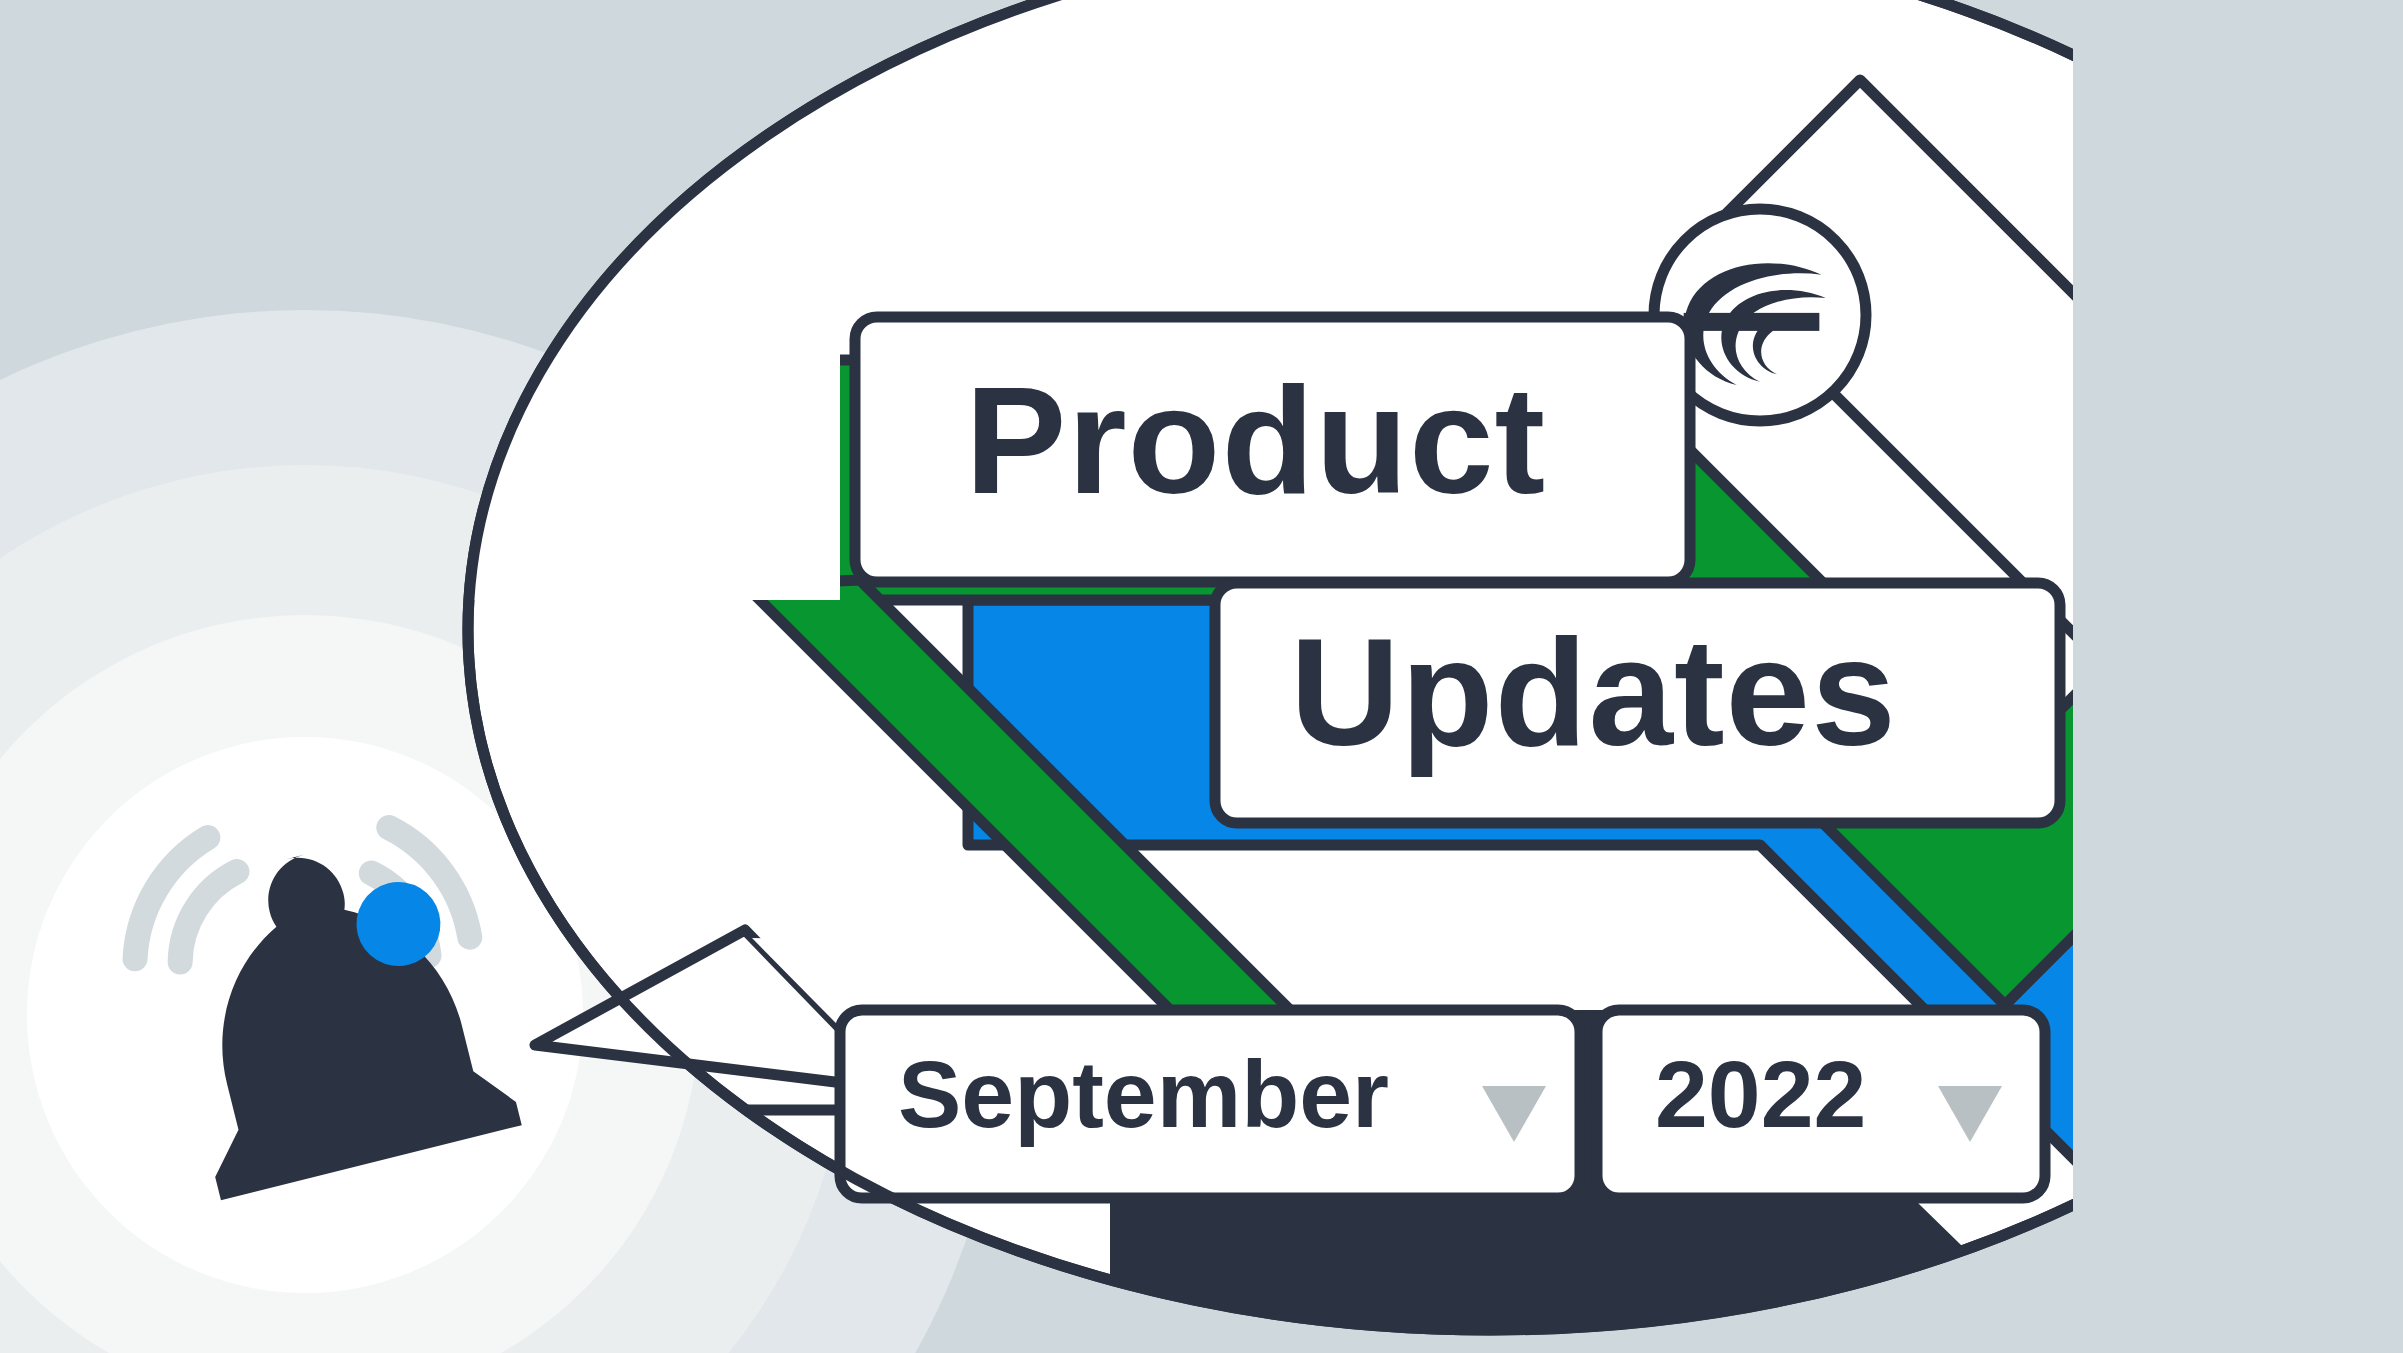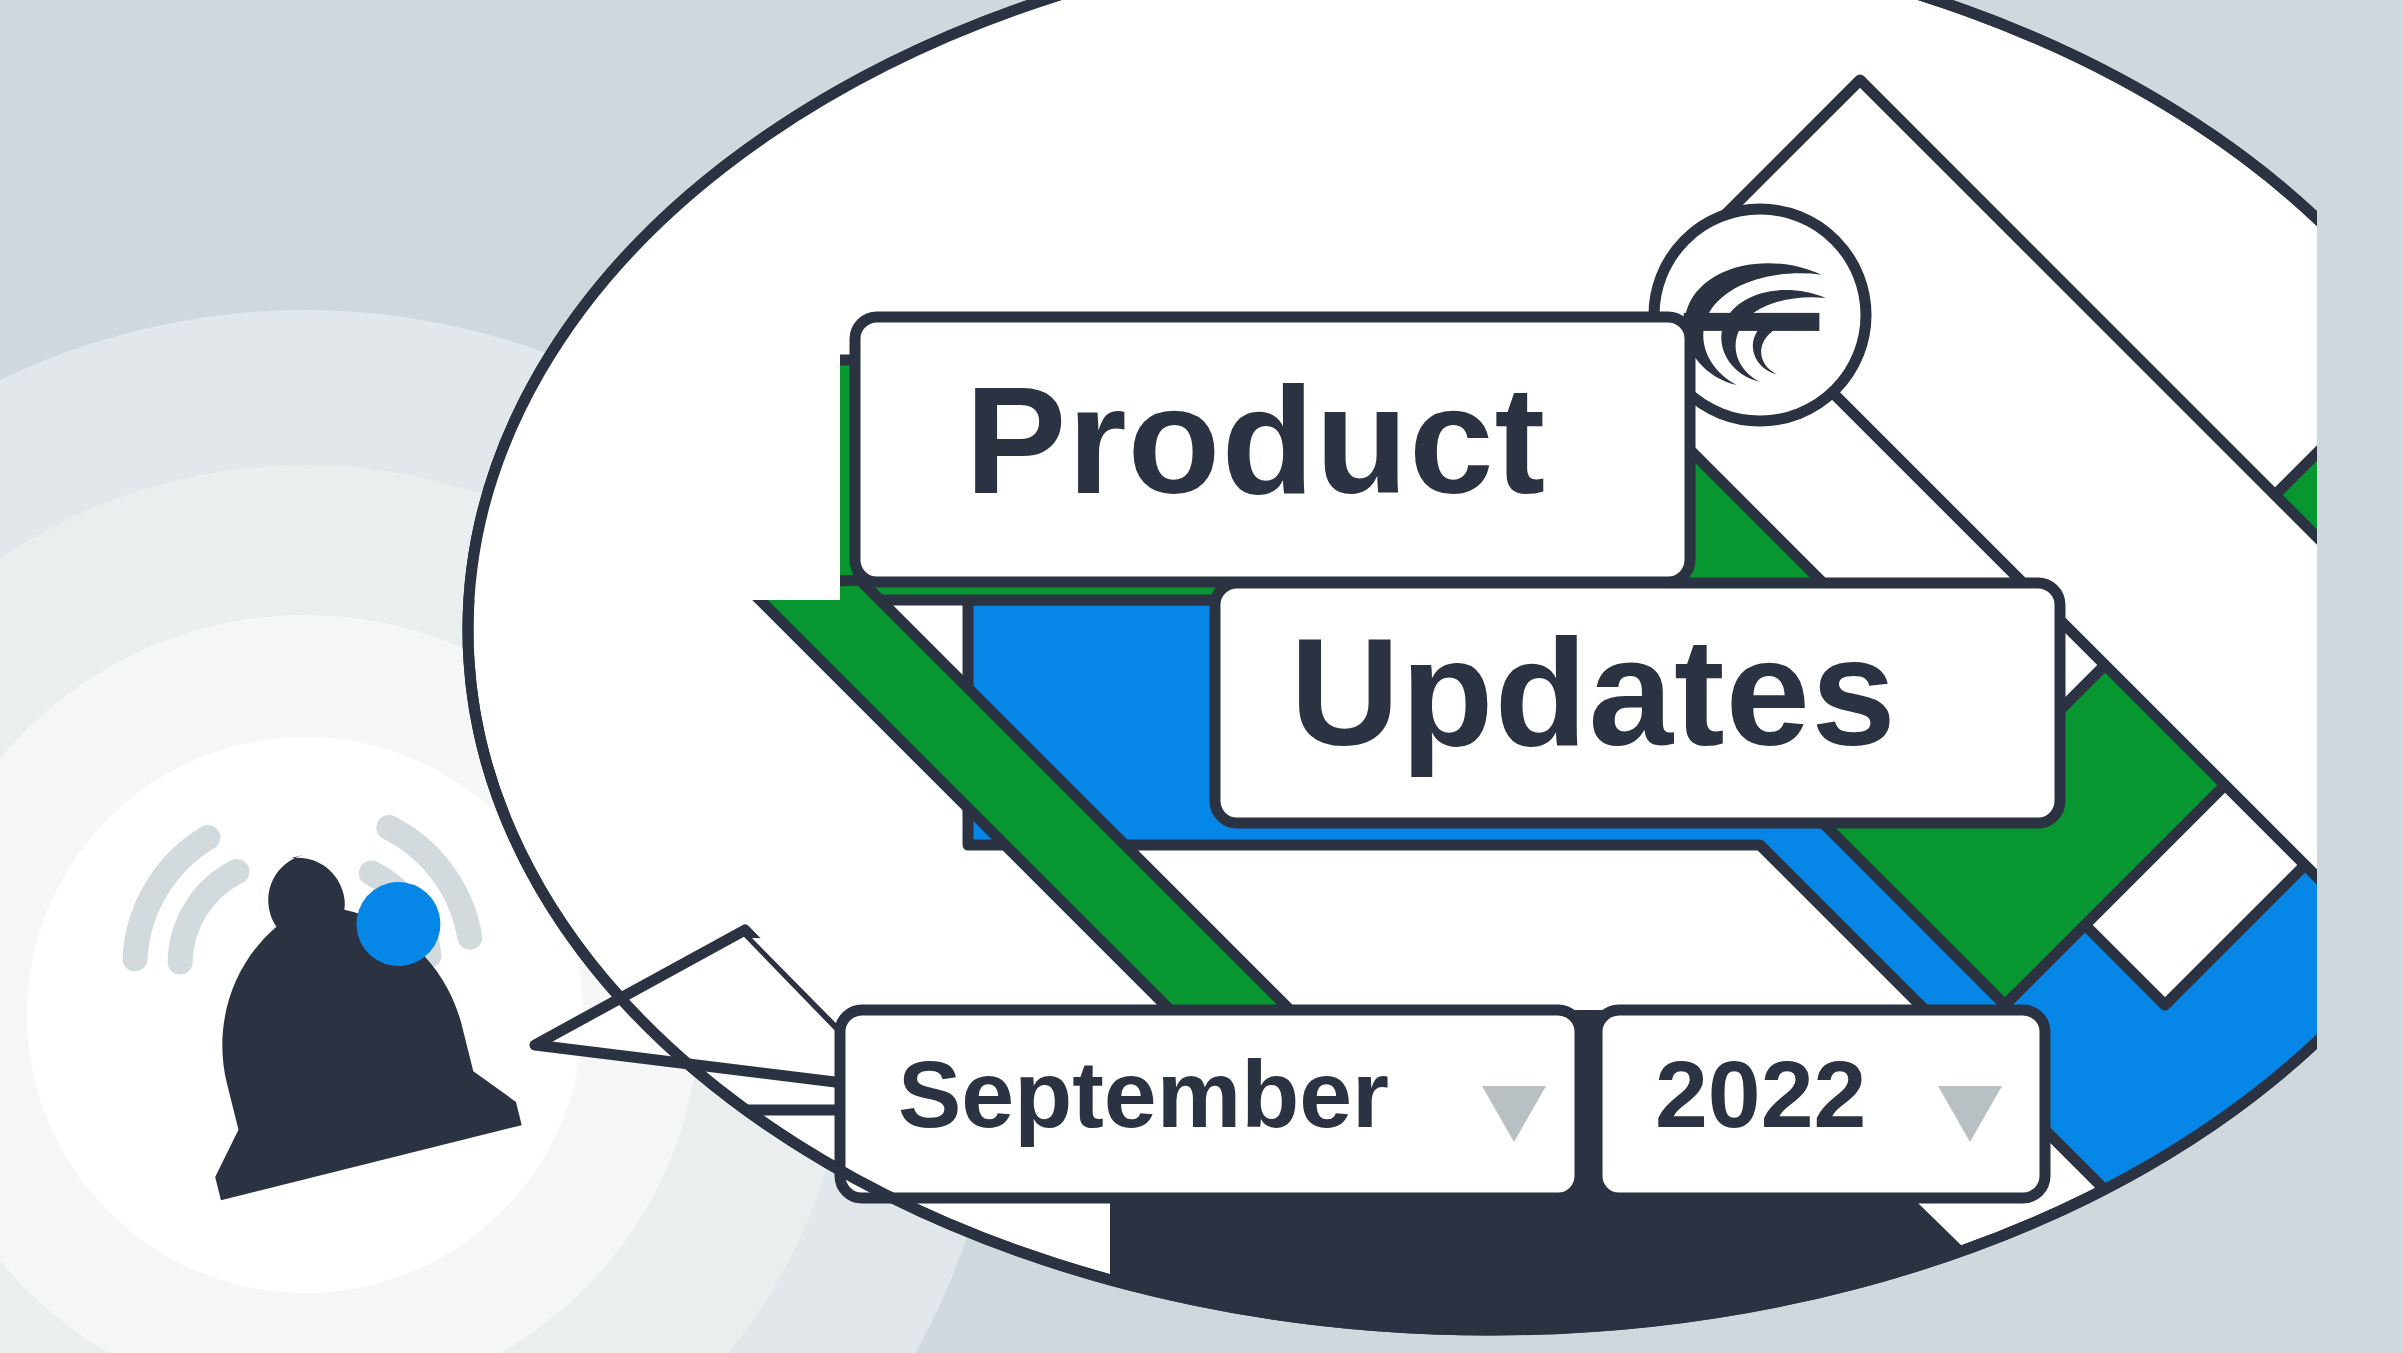--- a/index.html
+++ b/index.html
@@ -5,21 +5,21 @@
   html, body {
     margin: 0;
     padding: 0;
     background: #cfd8dd;
   }
   body {
     font-family: "Liberation Sans", sans-serif;
   }
   #stage {
     position: relative;
-    width: 2317px;
+    width: 2073px;
     height: 1353px;
     overflow: hidden;
     background: #cfd8dd;
   }
   #stage svg.layer {
     position: absolute;
     top: 0;
     left: 0;
     width: 2403px;
     height: 1353px;

